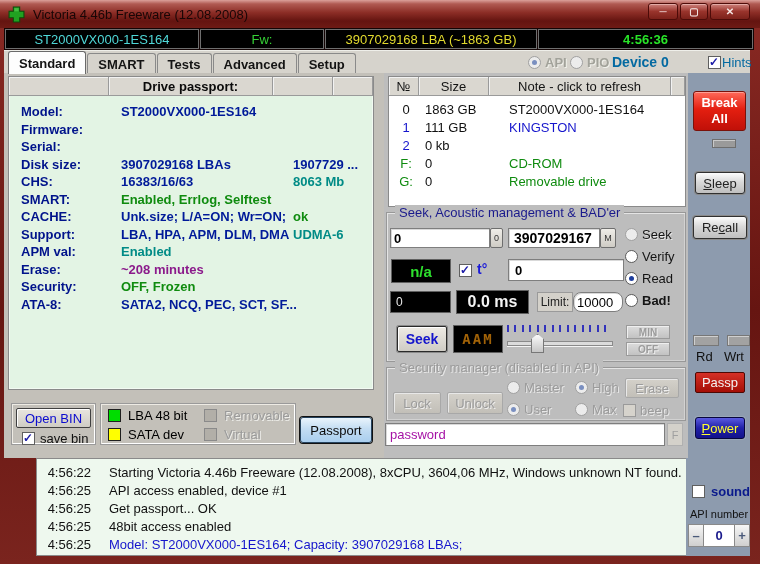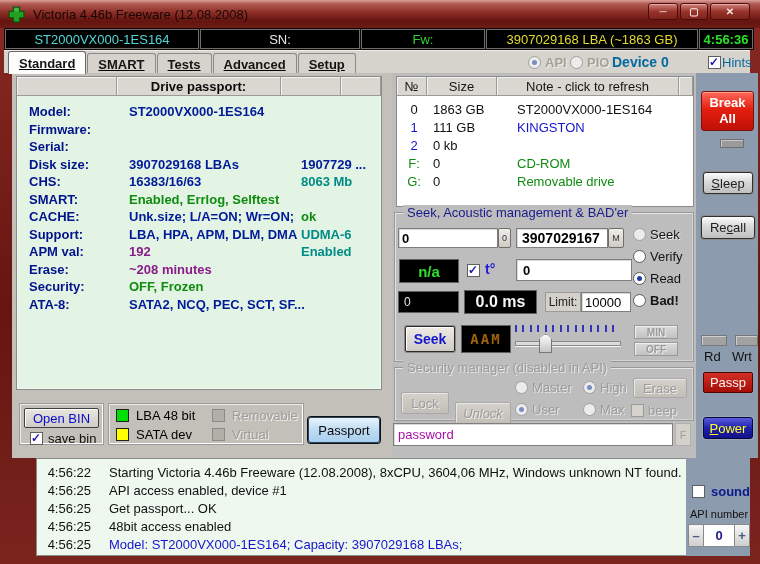--- a/index.html
+++ b/index.html
@@ -28,21 +28,21 @@
     justify-content:center; font-size:13px; white-space:nowrap; }
   .seg-model{width:194px; color:#4fd8d8;}
   .seg-sn{width:160px; color:#e8e8e8;}
   .seg-fw{width:124px; color:#35d035;}
   .seg-cap{width:212px; color:#e2da2e;}
   .seg-time{flex:1; color:#28e428; font-weight:bold; margin-right:1px;}
 
   
   .tabbar { position:absolute; left:4px; top:50px; width:746px; height:23px; background:#d6d3cc;
     border-top:1px solid #efefea; }
-  .tabs { display:flex; margin-left:4px; height:23px; align-items:flex-end;text-decoration:underline; }
+  .tabs { display:flex; margin-left:4px; height:23px; align-items:flex-end; }
   .tab { height:21px; padding:0 10px; display:flex; align-items:center; font-weight:bold; font-size:13px;
     color:#141414; background:#d6d3cc; border:1px solid #8a8a8a; border-bottom:none;
     border-radius:3px 3px 0 0; margin-right:1px; }
   .tab.c-active { background:#fdfdfd; height:23px; border-color:#6a6a6a; position:relative; z-index:2; }
   .mode-item { position:absolute; top:4px; display:flex; align-items:center; }
   .dis-label { color:#a2a29a; text-shadow:1px 1px 0 #f0f0ea; font-size:13px; font-weight:bold; margin-left:4px; }
   .device-label { position:absolute; left:608px; top:3px; color:#0369a1; font-weight:bold; font-size:14px; }
   .hints-label { color:#0369a1; font-size:13px; margin-left:1px; }
 
   
@@ -66,21 +66,21 @@
     color:#1a1a8c; white-space:nowrap; }
   .ul { text-decoration:underline; }
 
   
   .c-navy{color:#001a99} .c-teal{color:#008b86} .c-green{color:#0f8b0f} .c-purple{color:#8b1a8b}
   .c-black{color:#101010} .c-blue{color:#1515cc}
   .c-disabled{color:#9b9b9b; text-shadow:1px 1px 0 #e8e8e8;}
   .c-alert{color:#e00000; font-weight:bold;}
 
   
-  .content { position:absolute; left:4px; top:73px; width:664px; height:385px; background:#c3c0b9;margin-left:8px; }
+  .content { position:absolute; left:4px; top:73px; width:664px; height:385px; background:#c3c0b9; }
 
   
   .passport-panel { position:absolute; left:4px; top:3px; width:366px; height:314px; background:#e3f4e4;
     border:1px solid #8a8a8a; box-shadow:inset 0 0 0 1px #f2faf2; }
   .pp-header { height:19px; display:flex; background:#dad7d0; font-size:13px; }
   .pp-cell { border-right:1px solid #9a9a9a; border-bottom:1px solid #9a9a9a;
     box-shadow:inset 1px 1px 0 #f2f2f2; height:19px; display:flex; align-items:center; justify-content:center; }
   .pp-c1{width:100px} .pp-c2{width:164px; font-weight:bold; color:#0a0a0a;} .pp-c3{width:60px} .pp-c4{flex:1}
   .pp-body { padding:7px 0 0 12px; font-weight:bold; font-size:13px; }
   .pp-row { display:flex; height:17.5px; align-items:center; }
@@ -134,21 +134,21 @@
   .lcd-na { left:4px; top:46px; width:60px; height:24px; justify-content:center;
     color:#2ee02e; font-weight:bold; font-size:15px; }
   .tcheck { left:72px; top:51px; }
   .tlabel { left:90px; top:48px; color:#1b1bd8; font-weight:bold; font-size:14px; }
   .inp-temp { left:121px; top:46px; width:116px; height:22px; font-size:13px; font-weight:bold; padding-left:6px; }
   .lcd-err { left:3px; top:78px; width:61px; height:22px; color:#e8e8e8; font-size:12px; padding-left:5px; }
   .lcd-ms { left:69px; top:77px; width:73px; height:24px; justify-content:center; color:#f4f4f4;
     font-weight:bold; font-size:16px; }
   .limit-label { left:150px; top:79px; width:36px; height:20px; background:#d4d1ca; border:1px solid #9a9a9a;
     font-size:12px; color:#222; display:flex; align-items:center; justify-content:center; }
-  .limit-input { left:186px; top:79px; width:50px; height:20px; font-size:13px; padding-left:3px; }
+  .limit-input { left:186px; top:79px; width:50px; height:20px; font-size:13px; padding-left:3px;border-radius:8px; }
   .seek-btn { left:10px; top:113px; width:50px; height:26px;
     background:linear-gradient(180deg,#eeebe4,#cfccc5); border:1px solid #2a2a2a; border-radius:2px;
     box-shadow:inset 1px 1px 0 #fff, 0 0 0 1px #8a8a8a; color:#1414cc; font-weight:bold; font-size:14px;
     display:flex; align-items:center; justify-content:center; }
   .lcd-aam { left:66px; top:112px; width:50px; height:28px; justify-content:center;
     color:#a16207; font-weight:bold; font-size:14px; letter-spacing:2px; font-family:"DejaVu Sans Mono",monospace; }
   .slider { left:120px; top:112px; width:108px; height:30px; }
   .ticks { position:absolute; left:0; top:0; width:104px; height:7px;
     background:repeating-linear-gradient(90deg,#3333bb 0 2px,transparent 2px 7.5px); }
   .track { position:absolute; left:0; top:16px; width:106px; height:5px; background:#dcdcdc;
@@ -160,21 +160,21 @@
     border:1px solid #9a9a9a; box-shadow:inset 1px 1px 0 #efefef; color:#9b9b9b; font-size:10px; font-weight:bold;
     display:flex; align-items:center; justify-content:center; text-shadow:1px 1px 0 #eee; }
   .min-btn { top:112px; } .off-btn { top:129px; }
 
   .sec-group { position:absolute; left:2px; top:294px; width:300px; height:54px; }
   .sec-title { color:#9b9b9b; text-shadow:1px 1px 0 #e8e8e8; background:#bdbdbd; }
   .disbtn { background:linear-gradient(180deg,#d4d1ca,#c2bfb8); border:1px solid #a8a8a8;
     box-shadow:inset 1px 1px 0 #e8e8e8; border-radius:2px; color:#9b9b9b; text-shadow:1px 1px 0 #efefef;
     font-size:13px; display:flex; align-items:center; justify-content:center; }
   .lock-btn { left:6px; top:24px; width:48px; height:22px; }
-  .unlock-btn { left:60px; top:34px; width:56px; height:22px;font-style:italic; }
+  .unlock-btn { left:60px; top:24px; width:56px; height:22px; }
   .erase-btn { left:238px; top:10px; width:54px; height:20px; }
   .sec-radio { display:flex; align-items:center; }
   .sec-rl { margin-left:4px; font-size:13px; color:#9b9b9b; text-shadow:1px 1px 0 #e8e8e8; }
   .beep-row { left:236px; top:35px; display:flex; align-items:center; }
   .pwd-input { position:absolute; left:1px; top:350px; width:280px; height:23px; color:#a511a5;
     font-size:13px; padding-left:4px; }
   .f-btn { position:absolute; left:283px; top:350px; width:16px; height:23px; background:#d4d1ca;
     border:1px solid #b0b0b0; color:#a0a0a0; font-size:11px; display:flex; align-items:center; justify-content:center; }
 
   
@@ -238,21 +238,20 @@
     <span class="title-text">Victoria 4.46b Freeware (12.08.2008)</span>
     <div class="winbtns">
       <div class="winbtn min">─</div>
       <div class="winbtn max">▢</div>
       <div class="winbtn cls">✕</div>
     </div>
   </div>
 
   <div class="infobar">
     <div class="seg seg-model">ST2000VX000-1ES164</div>
-    <div class="seg seg-sn">SN:</div>
     <div class="seg seg-fw">Fw:</div>
     <div class="seg seg-cap">3907029168 LBA (~1863 GB)</div>
     <div class="seg seg-time">4:56:36</div>
   </div>
 
   <div class="tabbar">
     <div class="tabs">
 
         <div class="tab c-active">Standard</div>
 
@@ -333,21 +332,20 @@
           </div>
 
           <div class="pp-row">
             <span class="pp-label">Support:</span>
             <span class="pp-v1 c-navy">LBA, HPA, APM, DLM, DMA</span>
             <span class="pp-v2 c-teal">UDMA-6</span>
           </div>
 
           <div class="pp-row">
             <span class="pp-label">APM val:</span>
-            <span class="pp-v1 c-purple">192</span>
             <span class="pp-v2 c-teal">Enabled</span>
           </div>
 
           <div class="pp-row">
             <span class="pp-label">Erase:</span>
             <span class="pp-v1 c-purple">~208 minutes</span>
             <span class="pp-v2 c-purple"></span>
           </div>
 
           <div class="pp-row">

